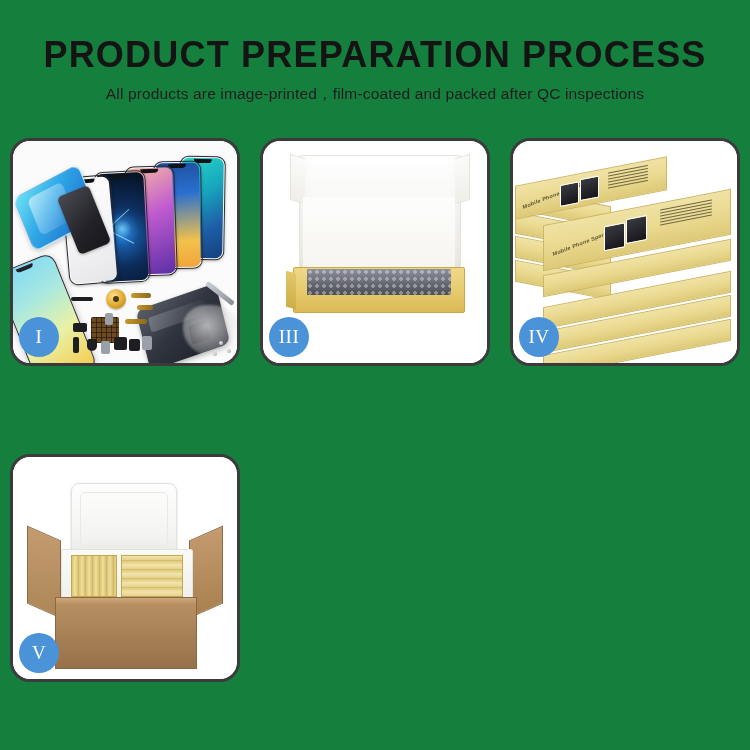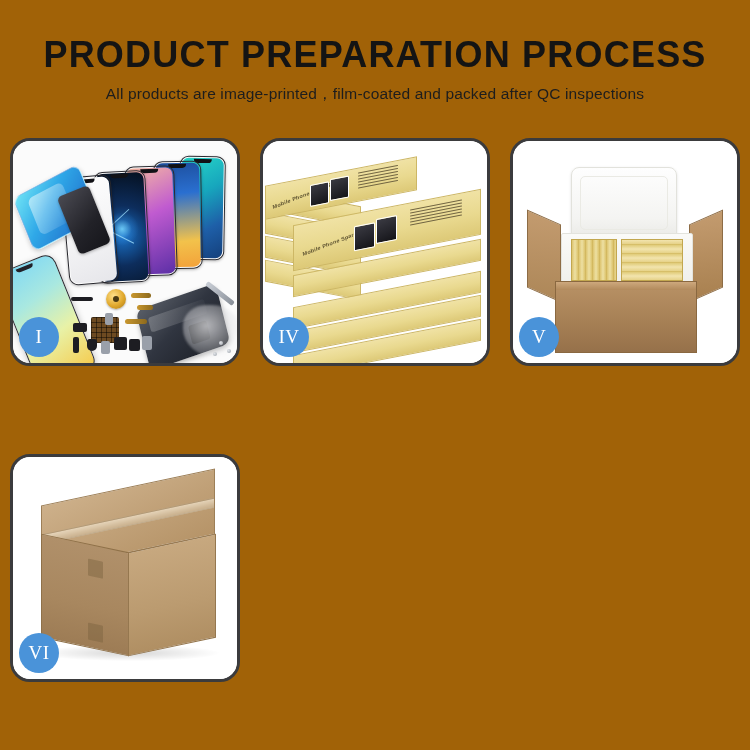--- a/index.html
+++ b/index.html
@@ -12,21 +12,21 @@
     height: 750px;
     overflow: hidden;
     font-family: "Liberation Sans", sans-serif;
     -webkit-font-smoothing: antialiased;
   }
 
   #page {
     position: relative;
     width: 750px;
     height: 750px;
-    background: #a16207;
+    background: #15803d;
     text-decoration: underline;
   }
 
   
   #header {
     position: absolute;
     top: 0;
     left: 0;
     width: 750px;
     text-align: center;
@@ -533,20 +533,31 @@
           <div class="screw" style="left:200px; top:211px;"></div>
           <div class="tweezer"></div>
           <div class="hand-blur"></div>
 
         </div>
       </div>
       <div class="badge">I</div>
     </div>
 
 
+    <div class="panel">
+      <div class="panel-inner">
+        <div class="scene p3-bg">
+          <div class="box3-lid"></div>
+          <div class="foam-sheet"></div>
+          <div class="box3-tray"></div>
+          <div class="tray-inner"></div>
+        </div>
+      </div>
+      <div class="badge">III</div>
+    </div>
 
     <div class="panel">
       <div class="panel-inner">
         <div class="scene p4-bg">
 
           <div class="ybox" style="left:2px; top:56px; width:96px; height:22px; transform: skewY(11deg);"></div>
           <div class="ybox" style="left:2px; top:80px; width:96px; height:22px; transform: skewY(11deg);"></div>
           <div class="ybox" style="left:2px; top:104px; width:96px; height:22px; transform: skewY(11deg);"></div>
           <div class="ybox" style="left:2px; top:128px; width:96px; height:22px; transform: skewY(11deg);"></div>
 
@@ -597,31 +608,15 @@
           <div class="foam-lid"></div>
           <div class="foam-box"></div>
           <div class="ybundle b1"></div>
           <div class="ybundle b2"></div>
           <div class="carton-body"></div>
         </div>
       </div>
       <div class="badge">V</div>
     </div>
 
-    <div class="panel">
-      <div class="panel-inner">
-        <div class="scene p6-bg">
-          <div class="shadow-blob"></div>
-          <div class="bx-top">
-            <div class="tape"></div>
-          </div>
-          <div class="bx-front">
-            <div class="bx-tab" style="left:46px; top:14px;"></div>
-            <div class="bx-tab" style="left:46px; top:78px;"></div>
-          </div>
-          <div class="bx-side"></div>
-        </div>
-      </div>
-      <div class="badge">VI</div>
-    </div>
 
   </div>
 </div>
 
 </body></html>

